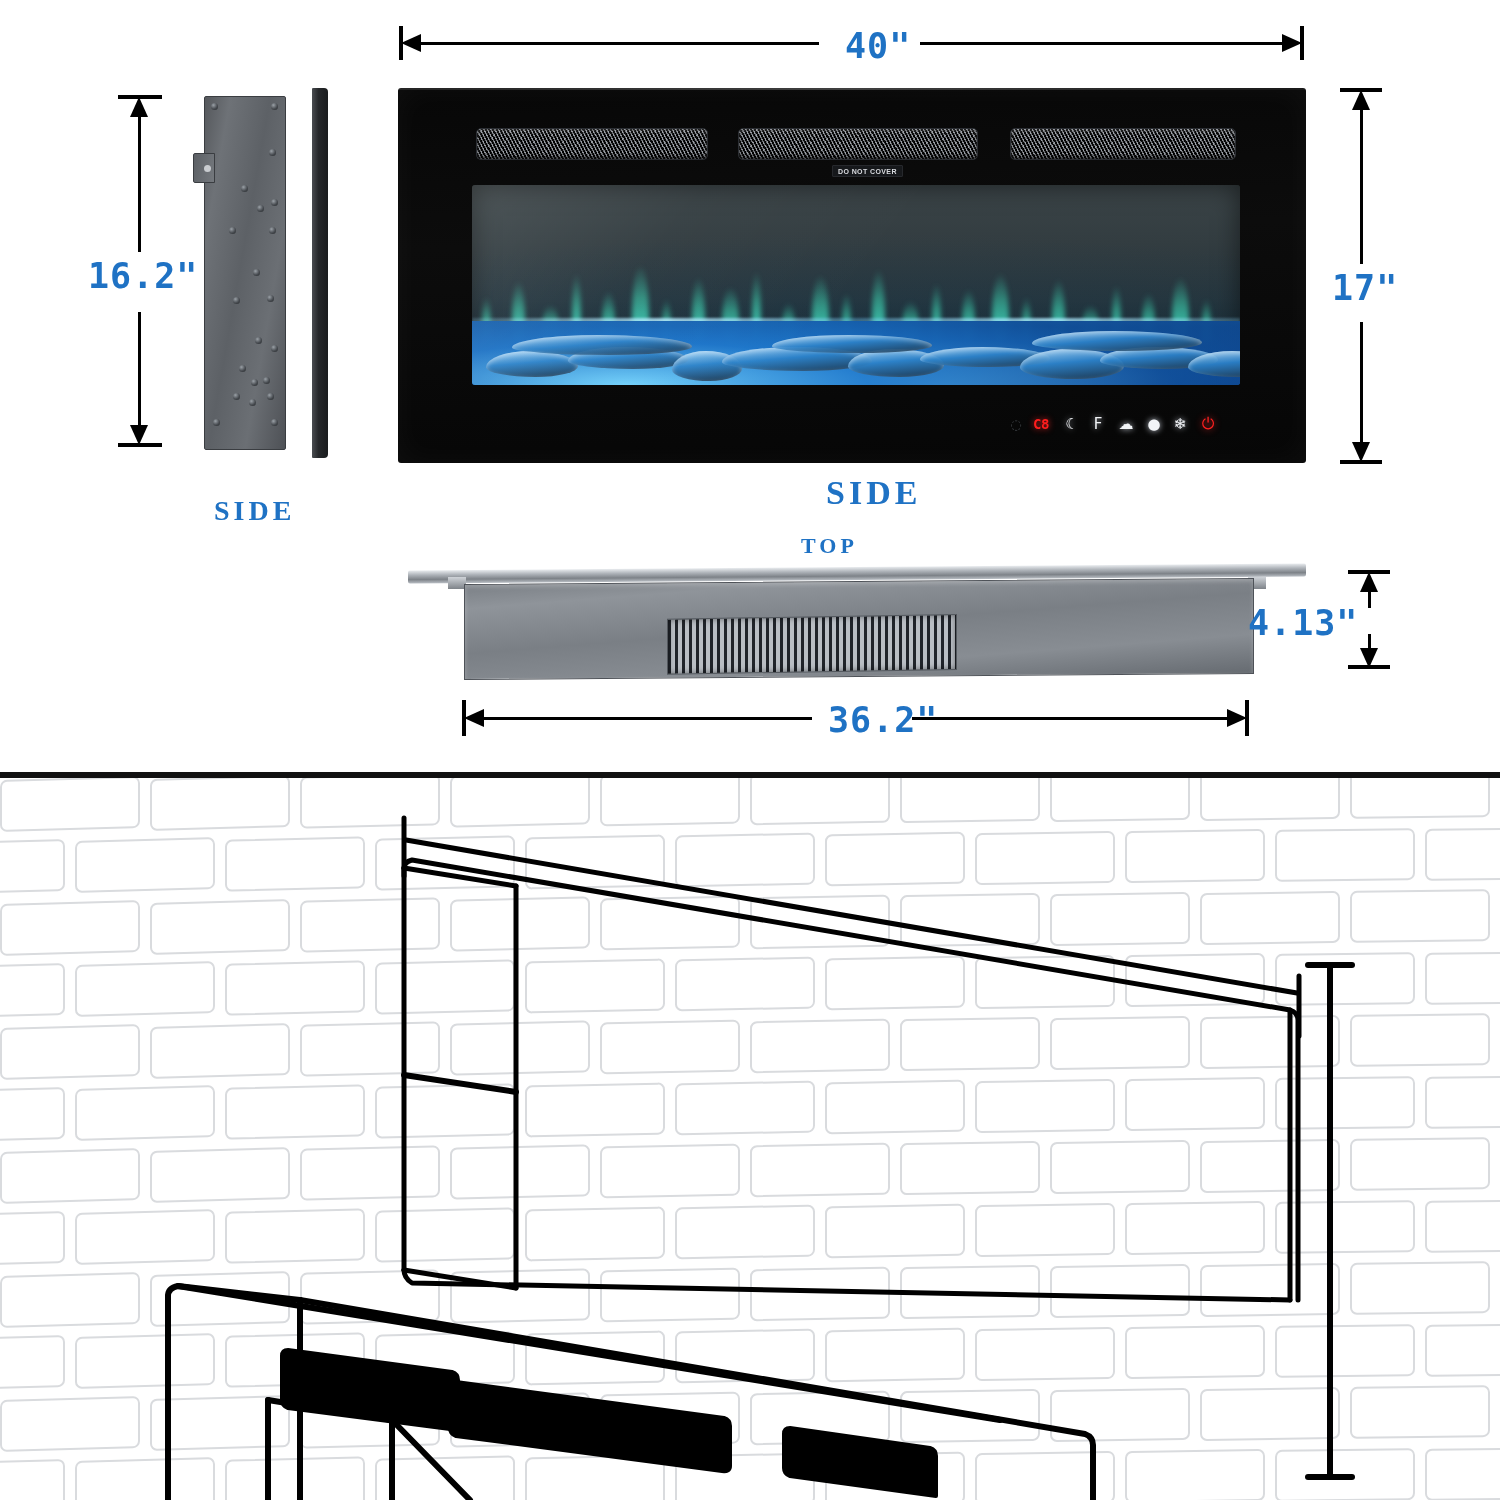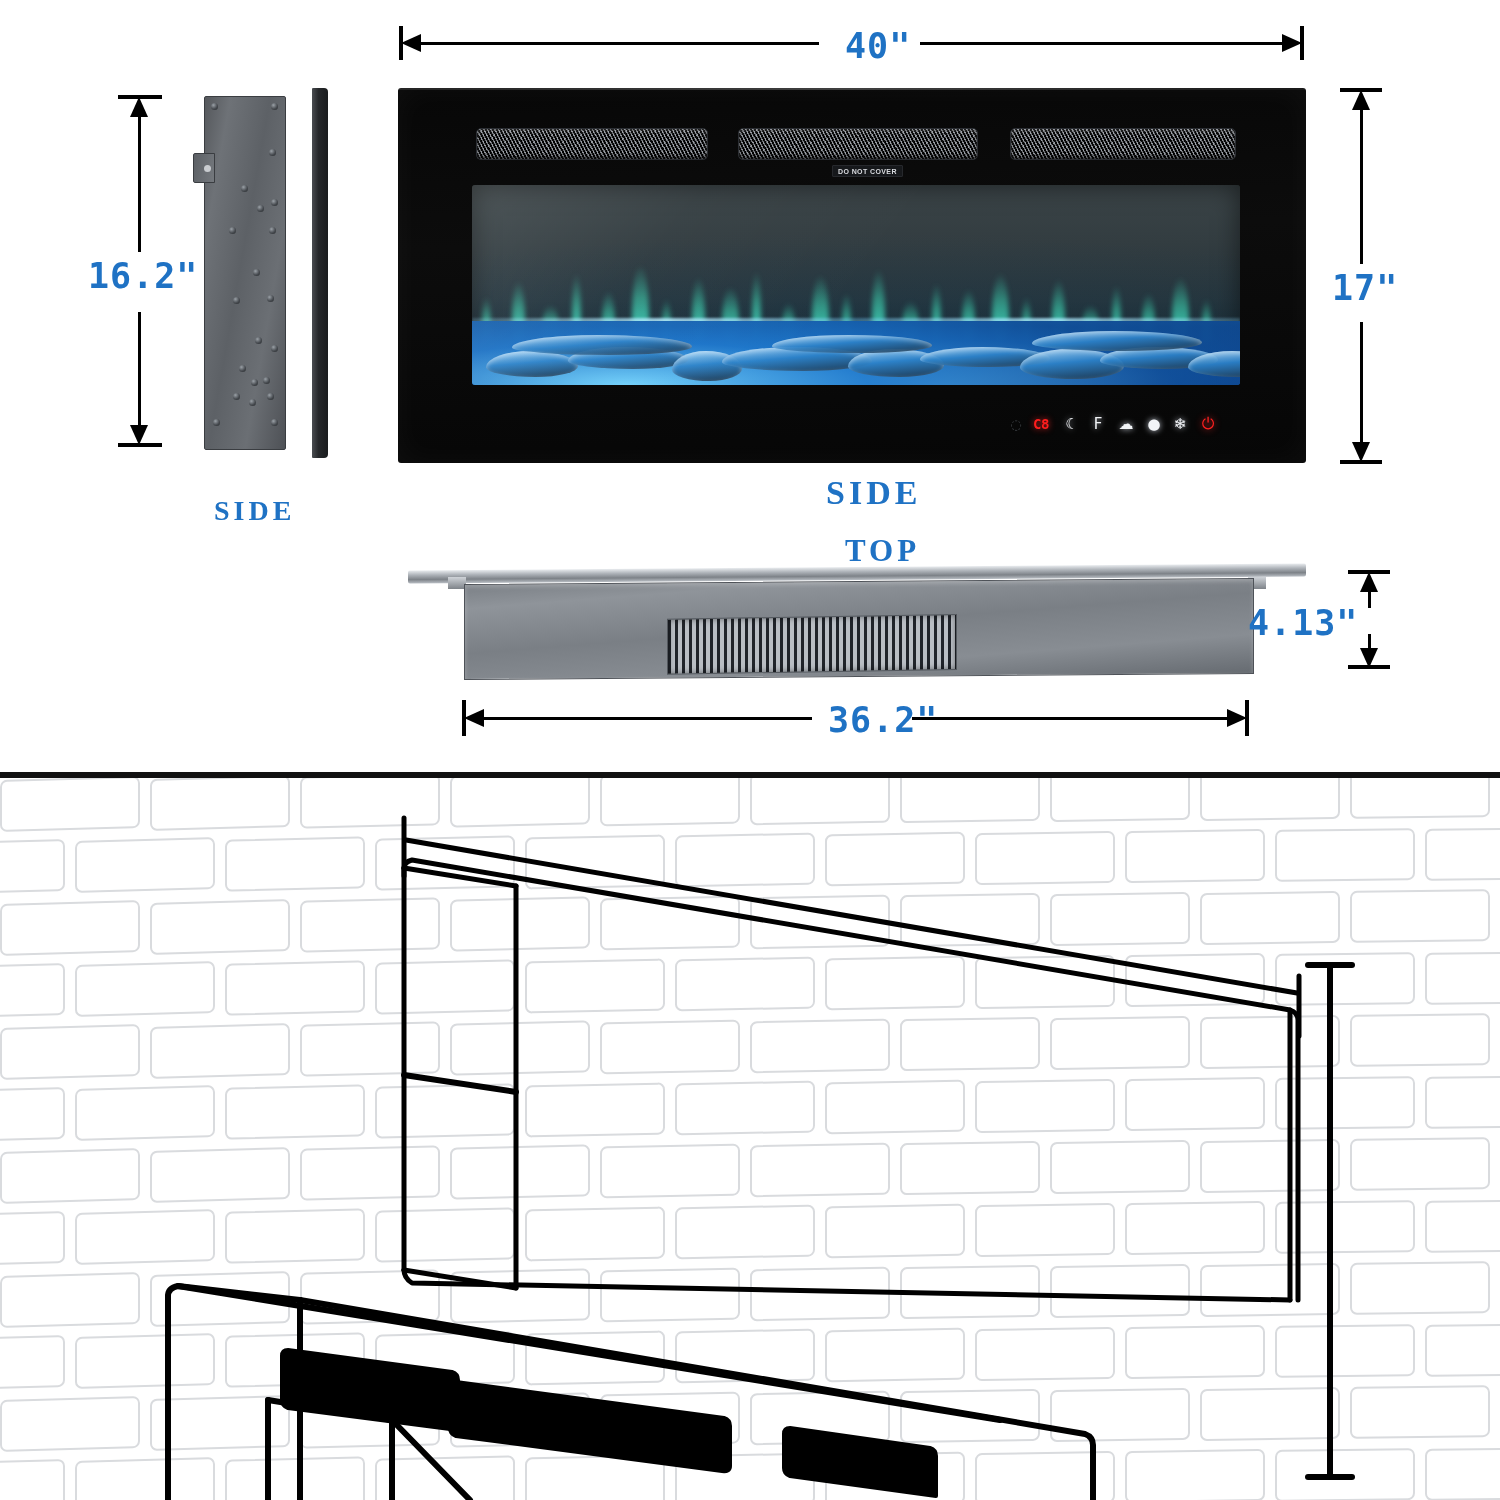--- a/index.html
+++ b/index.html
@@ -318,21 +318,21 @@
     <div>
       <div class="tick-h" style="left:1340px; top:88px; width:42px;"></div>
       <div class="tick-h" style="left:1340px; top:460px; width:42px;"></div>
       <div class="vline" style="left:1360px; top:104px; height:160px;"></div>
       <div class="vline" style="left:1360px; top:322px; height:124px;"></div>
       <div class="arrow arrow-u" style="left:1352px; top:90px;"></div>
       <div class="arrow arrow-d" style="left:1352px; top:442px;"></div>
       <div class="dim" style="left:1332px; top:268px; font-size:35px;">17"</div>
     </div>
 
-    <div class="viewlabel" style="left:845px; top:533px; font-size:31px;">TOP</div>
+    <div class="viewlabel" style="left:801px; top:533px; font-size:22px;">TOP</div>
 
     <div id="top-view">
       <div class="top-lip"></div>
       <div class="top-end-l"></div>
       <div class="top-end-r"></div>
       <div class="top-body" id="top-body">
         <div class="top-louver" style="left:202px; top:34px;"></div>
       </div>
     </div>
 

